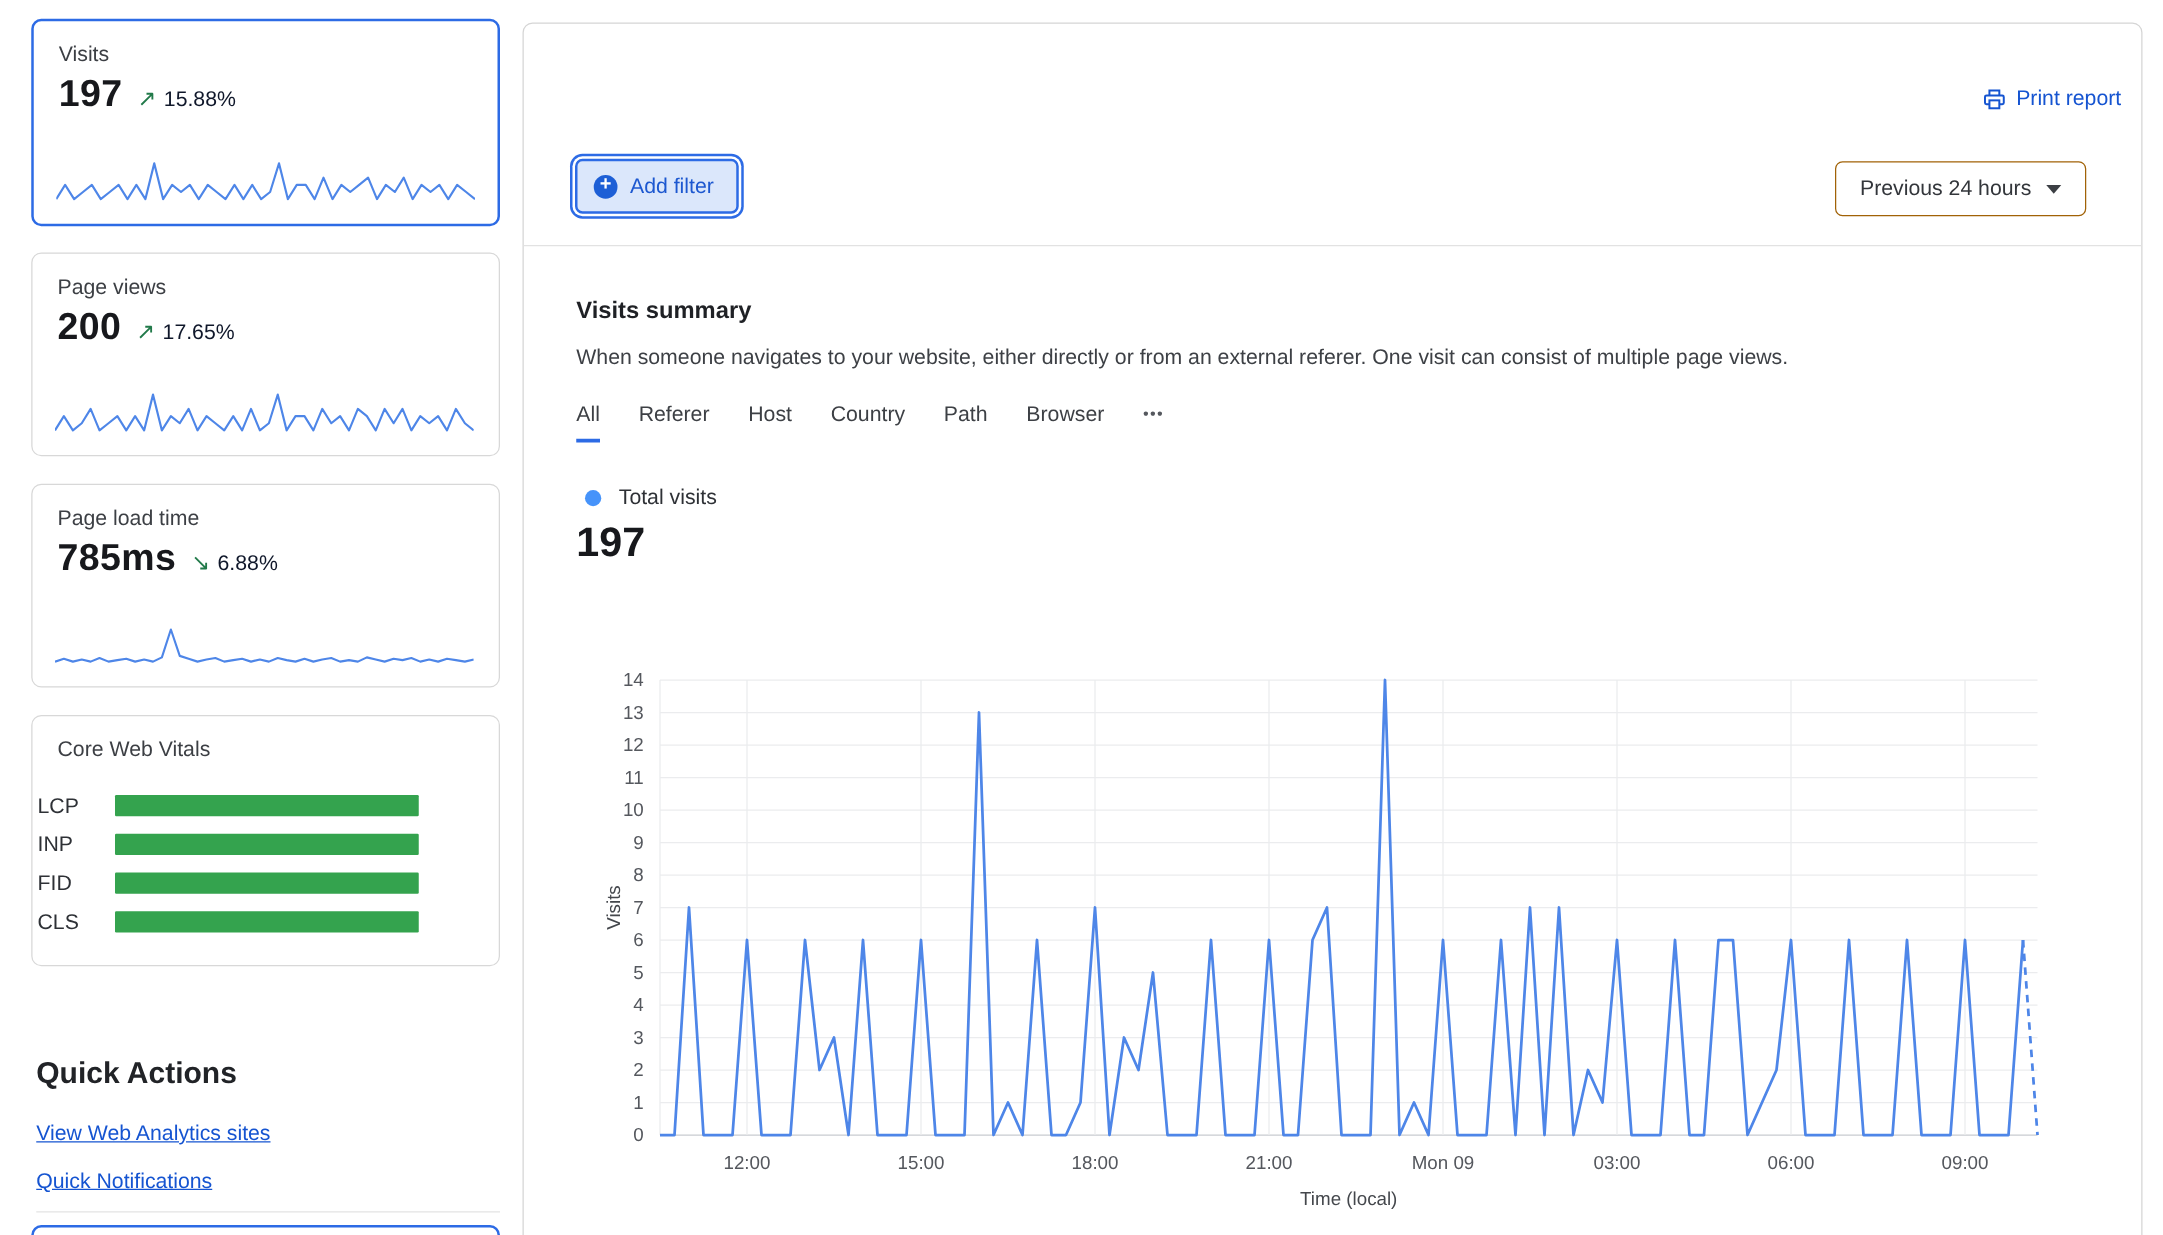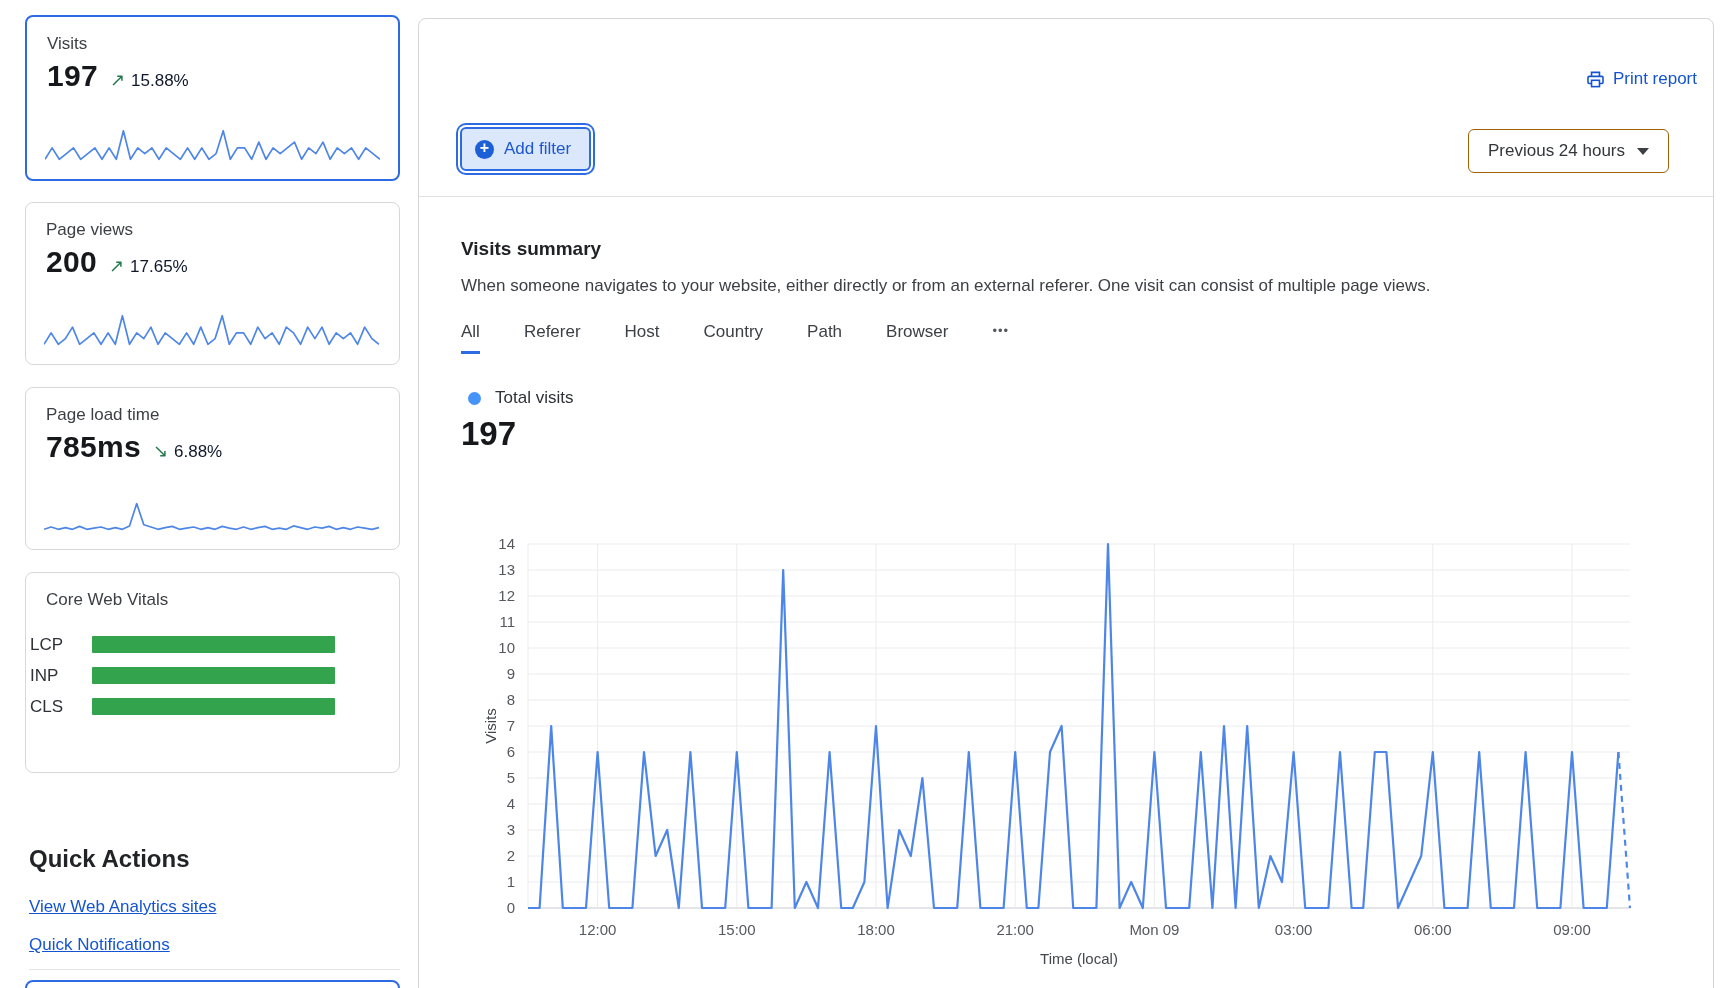--- a/index.html
+++ b/index.html
@@ -37,21 +37,21 @@
     box-shadow:0 0 0 2px #fff,0 0 0 4px #2d6be5;cursor:pointer;font-family:inherit;}
   .plus-icon{width:19px;height:19px;border-radius:50%;background:#1d5fd6;color:#fff;display:inline-flex;align-items:center;justify-content:center;font-size:16px;font-weight:700;line-height:1;}
   .plus-icon::before{content:"+";position:relative;top:-1px;}
   .range-btn{position:absolute;left:1049px;top:110px;width:201px;height:44px;background:#fff;border:1px solid #a16207;border-radius:6px;
     display:inline-flex;align-items:center;justify-content:center;gap:12px;font-size:17px;color:#33363b;cursor:pointer;font-family:inherit;}
   .caret{width:0;height:0;border-left:6px solid transparent;border-right:6px solid transparent;border-top:7px solid #3c3f44;}
   .panel-divider{position:absolute;left:0;top:177px;width:100%;border-top:1px solid #e2e2e2;}
 
   .vs-title{position:absolute;left:42px;top:219px;font-size:19px;font-weight:700;color:#1f2125;}
   .vs-desc{position:absolute;left:42px;top:257px;font-size:17px;color:#3d4045;}
-  .tabs{position:absolute;left:42px;top:303px;display:flex;gap:44px;align-items:baseline;justify-content:space-between;}
+  .tabs{position:absolute;left:42px;top:303px;display:flex;gap:31px;align-items:baseline;justify-content:space-between;}
   .tab{font-size:17px;color:#3d4045;padding-bottom:9px;cursor:pointer;}
   .tab.active{border-bottom:3px solid #2d6be5;}
   .tab.more{font-size:13px;letter-spacing:1px;color:#55585e;position:relative;top:-2px;}
 
   .legend{position:absolute;left:49px;top:369px;display:flex;align-items:center;gap:14px;}
   .legend-dot{width:13px;height:13px;border-radius:50%;background:#4693fa;}
   .legend-label{font-size:17px;color:#2e3136;}
   .total-visits{position:absolute;left:42px;top:396px;font-size:33px;font-weight:700;color:#17181c;}
 
   .chart-svg{position:absolute;left:57px;top:513px;}
@@ -108,20 +108,24 @@
 
   <div class="card" style="top:572px;height:201px;">
     <div class="card-title">Core Web Vitals</div>
     <div class="cwv-rows">
       <div class="cwv-row">
         <span class="cwv-label">LCP</span>
         <span class="cwv-bar"></span>
       </div>
       <div class="cwv-row">
         <span class="cwv-label">INP</span>
+        <span class="cwv-bar"></span>
+      </div>
+      <div class="cwv-row">
+        <span class="cwv-label">FID</span>
         <span class="cwv-bar"></span>
       </div>
       <div class="cwv-row">
         <span class="cwv-label">CLS</span>
         <span class="cwv-bar"></span>
       </div>
     </div>
   </div>
 
   <div class="qa-title">Quick Actions</div>

